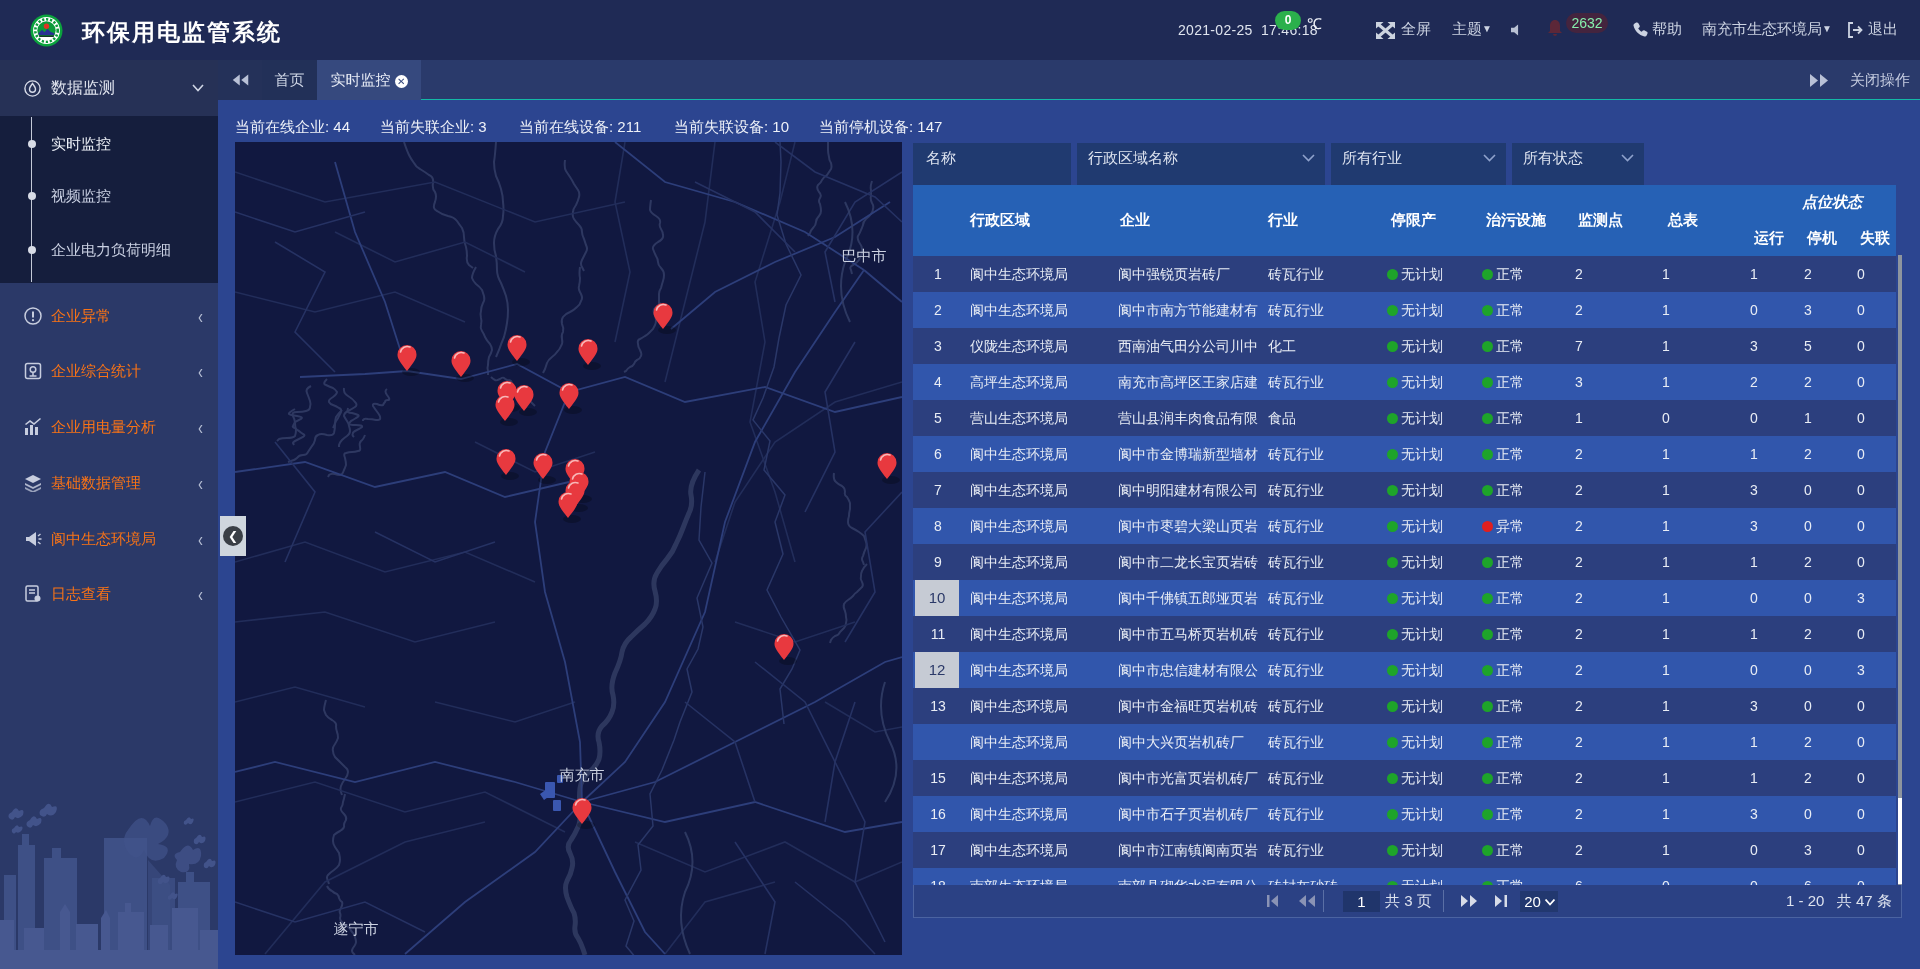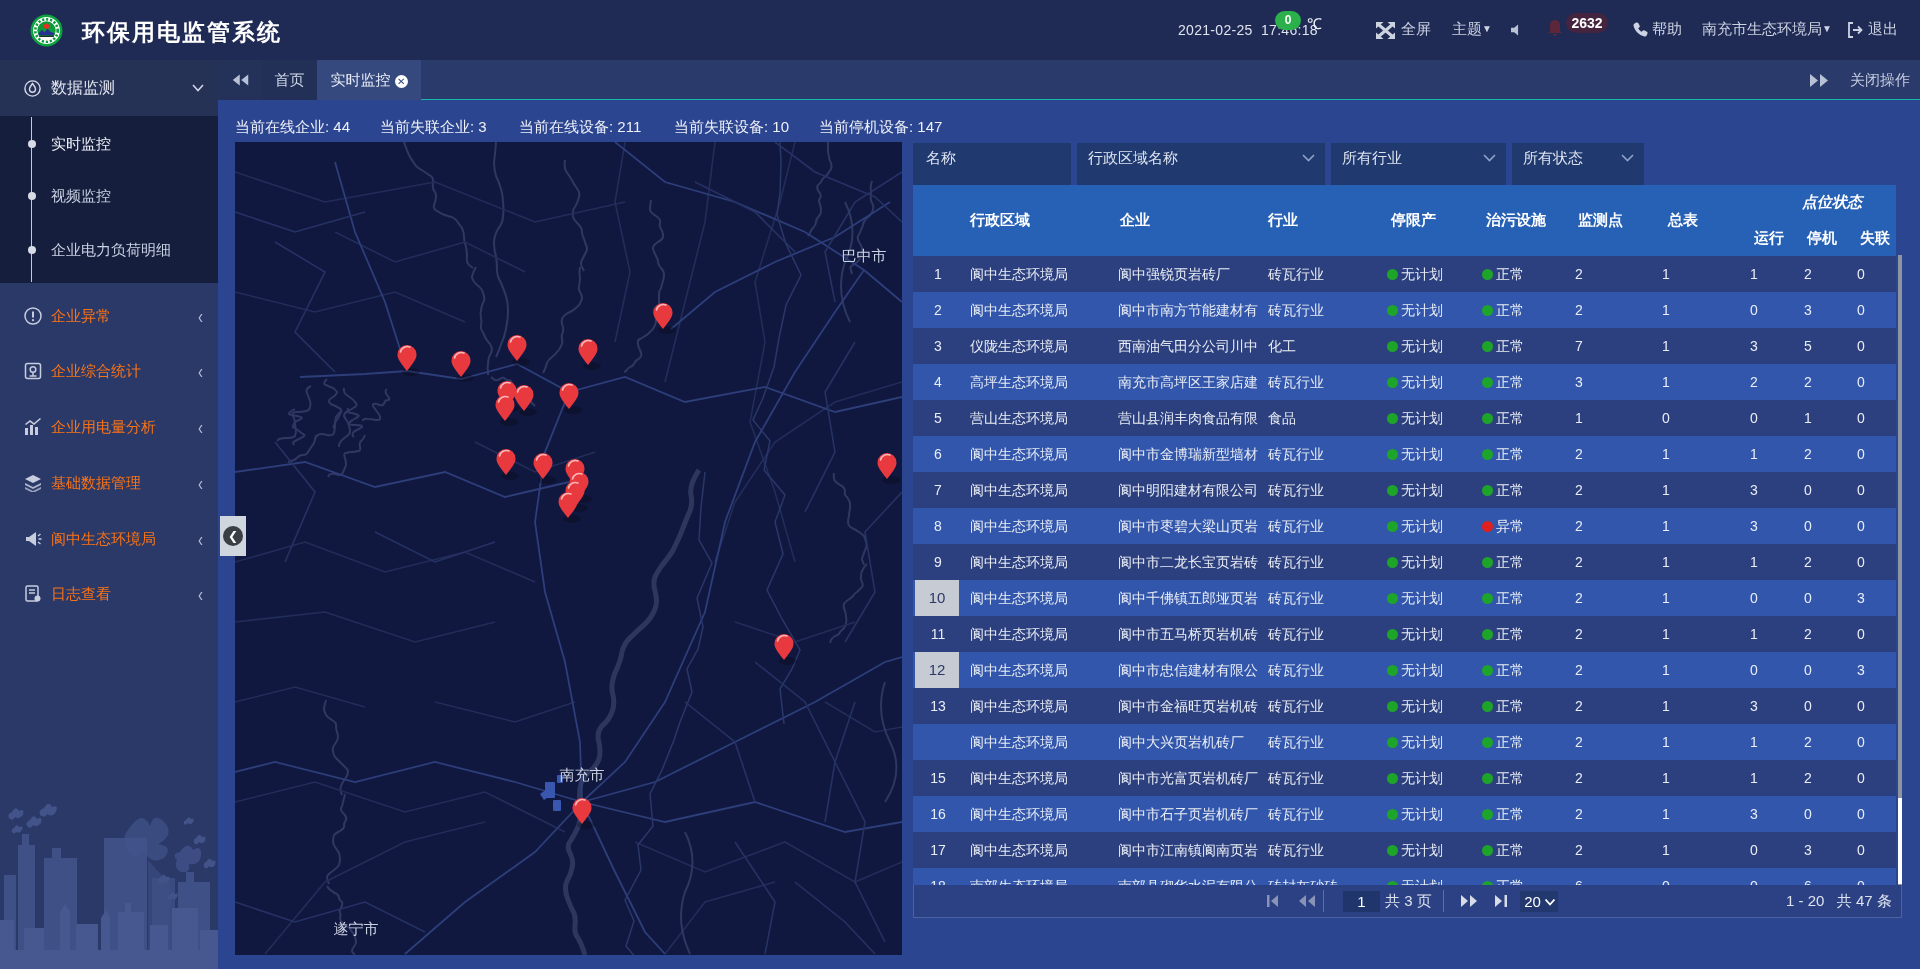--- a/index.html
+++ b/index.html
@@ -86,21 +86,21 @@
     <path d="M19 17 L11.5 17 L19 10.6 Z"></path>
   </svg>
   <div class="hright hitem" style="left:1401px;top:20px">全屏</div>
   <div class="hright hitem" style="left:1452px;top:20px">主题<span style="font-size:10px;vertical-align:2px">▼</span></div>
   <svg class="abs" style="left:1511px;top:24px" width="11" height="12" viewBox="0 0 14 14" fill="#b9c1d3">
     <path d="M0 4 L4 4 L9 0 L9 14 L4 10 L0 10 Z"></path>
   </svg>
   <svg class="abs" style="left:1547px;top:20px" width="16" height="18" viewBox="0 0 16 18" fill="#5c2738">
     <path d="M8 0 C5 0 3 2.5 3 6 L3 11 L1 13 L15 13 L13 11 L13 6 C13 2.5 11 0 8 0 Z M6 14 a2 2 0 0 0 4 0 Z"></path>
   </svg>
-  <div class="hright" style="left:1566px;top:13px;width:42px;height:20px;background:#44243e;border-radius:10px;color:#ffffff;font-size:14px;font-weight:bold;text-align:center;line-height:20px;">2632</div>
+  <div class="hright" style="left:1566px;top:13px;width:42px;height:20px;background:#44243e;border-radius:10px;color:#86efac;font-size:14px;font-weight:normal;text-align:center;line-height:20px;">2632</div>
   <svg class="abs" style="left:1633px;top:22px" width="15" height="15" viewBox="0 0 15 15" fill="#ccd3e2">
     <path d="M3.2 0.6 C4 0.2 4.8 0.4 5.2 1.1 L6.6 3.4 C7 4.1 6.8 4.9 6.2 5.4 L5.2 6.2 C5.8 7.6 7.4 9.2 8.8 9.8 L9.6 8.8 C10.1 8.2 10.9 8 11.6 8.4 L13.9 9.8 C14.6 10.2 14.8 11 14.4 11.8 L13.6 13.4 C13.2 14.2 12.3 14.7 11.4 14.5 C5.9 13.3 1.7 9.1 0.5 3.6 C0.3 2.7 0.8 1.8 1.6 1.4 Z"></path>
   </svg>
   <div class="hright hitem" style="left:1652px;top:20px">帮助</div>
   <div class="hright hitem" style="left:1702px;top:20px">南充市生态环境局<span style="font-size:10px;vertical-align:2px">▼</span></div>
   <svg class="abs" style="left:1847px;top:22px" width="16" height="16" viewBox="0 0 16 16" fill="none" stroke="#ccd3e2" stroke-width="1.8">
     <path d="M6 1 L2 1 L2 15 L6 15"></path>
     <path d="M6 8 L14 8 M11 4.5 L14.5 8 L11 11.5"></path>
   </svg>
   <div class="hright hitem" style="left:1868px;top:20px">退出</div>

